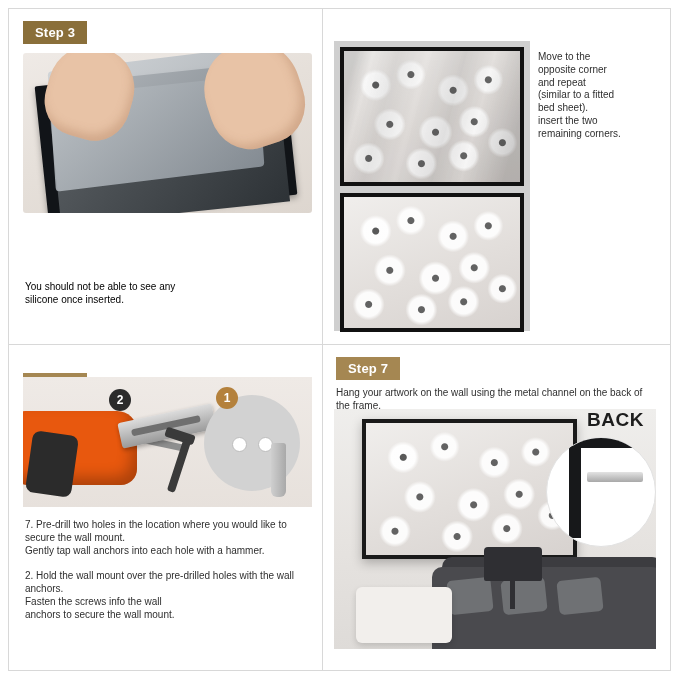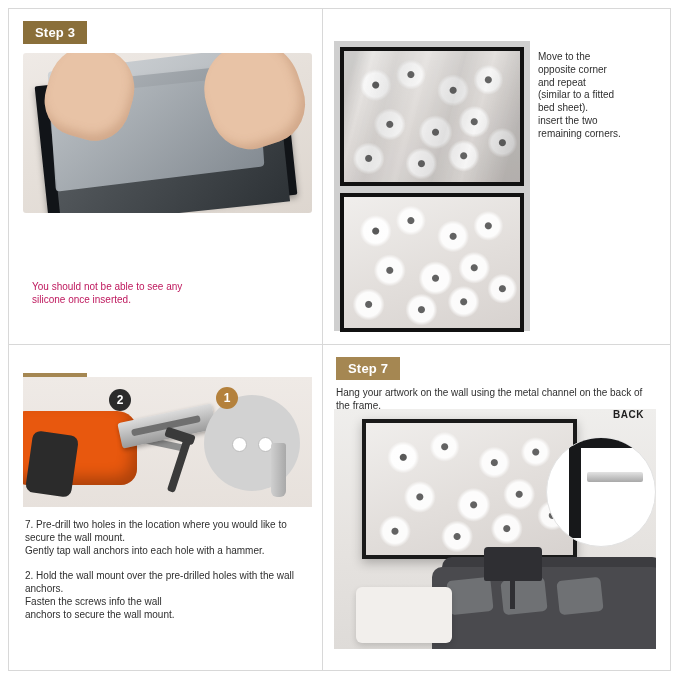--- a/index.html
+++ b/index.html
@@ -55,22 +55,21 @@
   .step-badge.light {
     background: #a58752;
   }
   .body-text {
     font-size: 10px;
     line-height: 1.28;
     color: #2f2f2f;
     white-space: pre-line;
   }
   .body-text.brown {
-    color: #be185d;
-    margin-left: 7px;
+    color: #000000;
   }
 
   
   .s3photo {
     position: absolute;
     left: 14px;
     top: 44px;
     width: 289px;
     height: 160px;
     background: linear-gradient(160deg, #efeae6 0%, #e6e0da 45%, #ddd6cf 100%);
@@ -383,21 +382,21 @@
     height: 108px;
     border-radius: 50%;
     background: #ffffff;
     border: 1px solid #e2e2e2;
     overflow: hidden;
   }
   .back-label {
     position: absolute;
     right: 26px;
     top: 64px;
-    font-size: 10px;
+    font-size: 19px;
     font-weight: bold;
     color: #1d1d1d;
     letter-spacing: .5px;
     padding-left: 25px;
   }
   .back-frame-v {
     position: absolute;
     left: 22px; top: 8px;
     width: 12px; height: 92px;
     background: #17181a;

